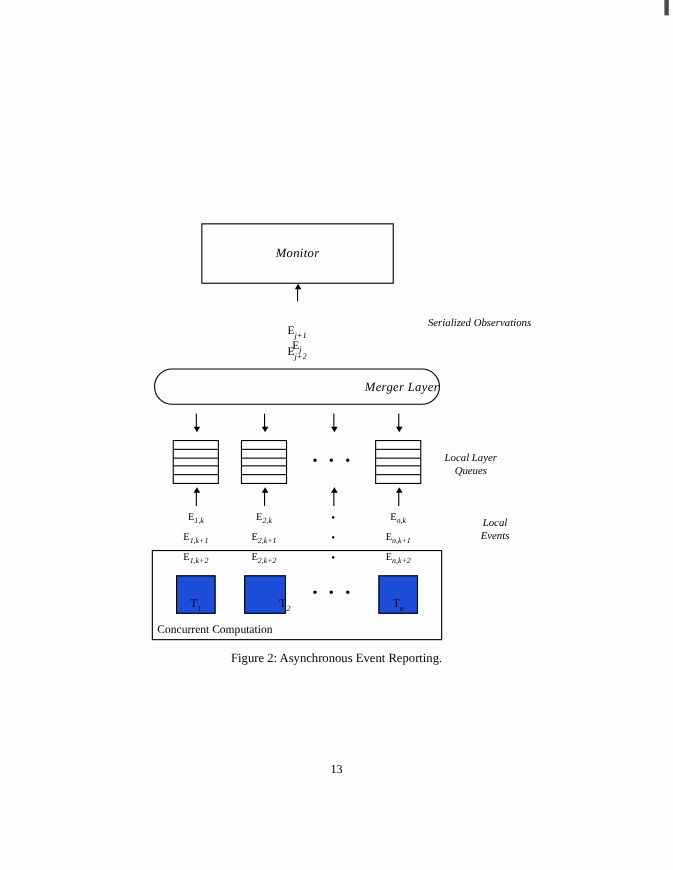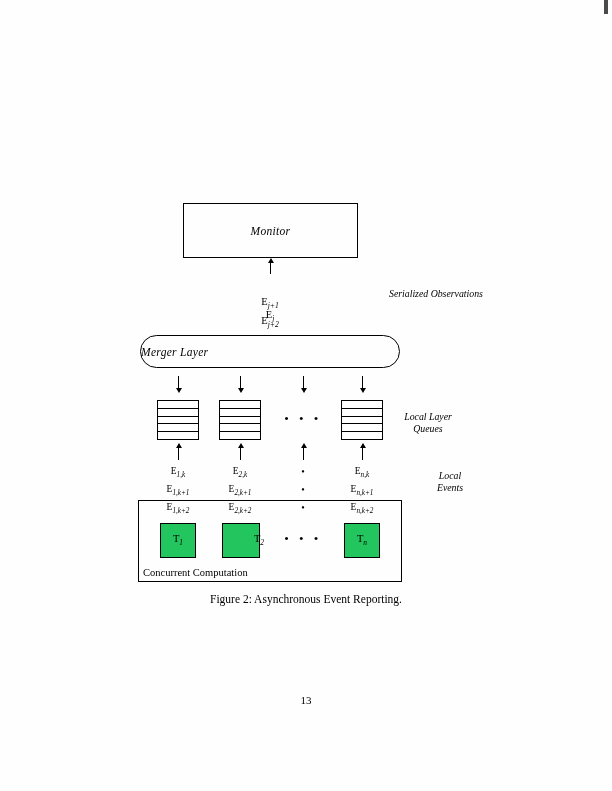--- a/index.html
+++ b/index.html
@@ -110,21 +110,21 @@
     position: absolute;
     left: 140px;
     top: 335px;
     width: 260px;
     height: 33px;
     border: 1.1px solid #000;
     border-radius: 17px;
     box-sizing: border-box;
     display: flex;
     align-items: center;
-    justify-content: flex-start;
+    justify-content: flex-end;
   }
   .merger-label {
     font-style: italic;
     font-size: 11.5px;
     letter-spacing: 0.3px;
   }
 
   
   .arrow-down-q {
     top: 376px;
@@ -205,23 +205,23 @@
     font-size: 10.5px;
     white-space: nowrap;
   }
   .task {
     position: absolute;
     top: 523px;
     width: 36px;
     height: 35px;
     border: 1.1px solid #000;
     box-sizing: border-box;
-    background: #22c55e;
+    background: #1d4ed8;
     display: flex;
-    align-items: center;
+    align-items: flex-end;
     justify-content: center;
     font-size: 10.5px;
   }
   .task sub {
     font-size: 7.4px;
     font-style: italic;
   }
 
   
   .annot {

